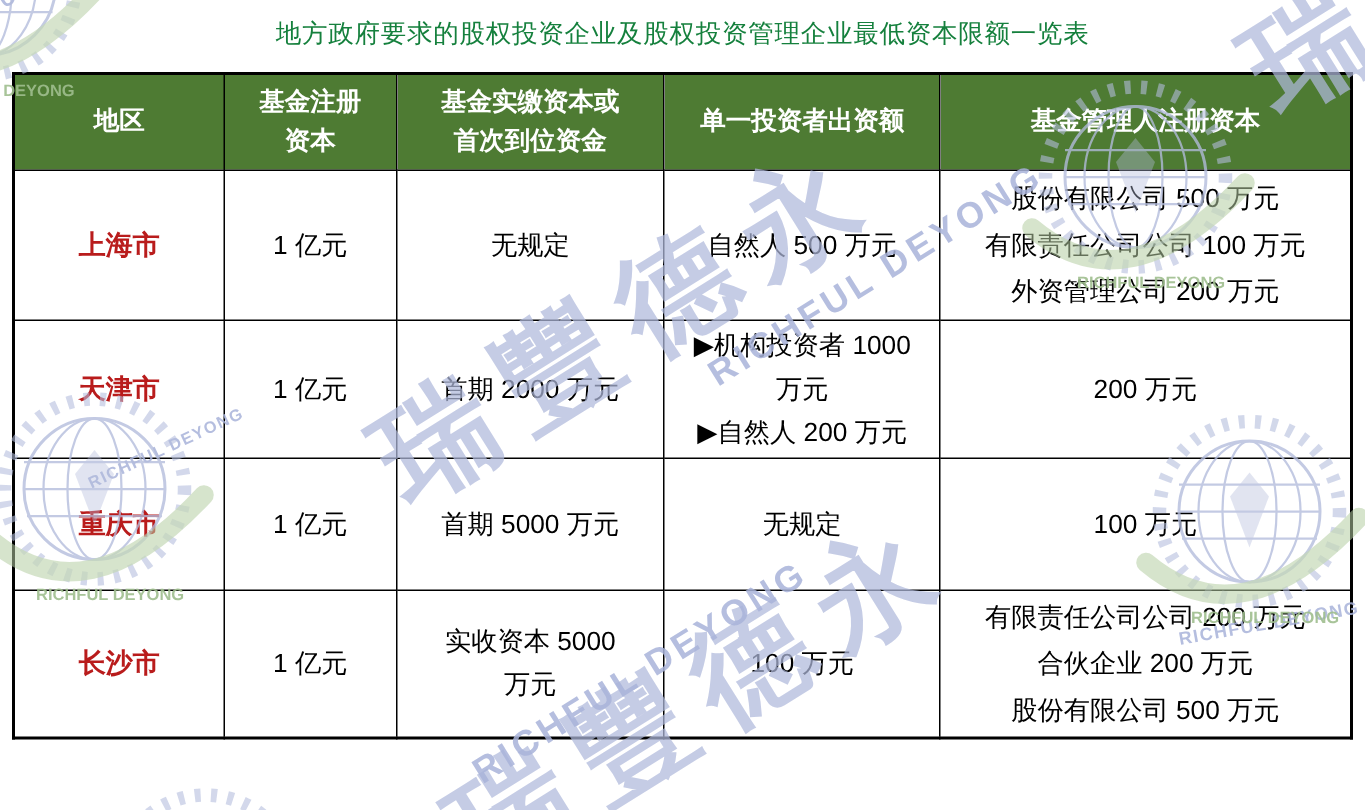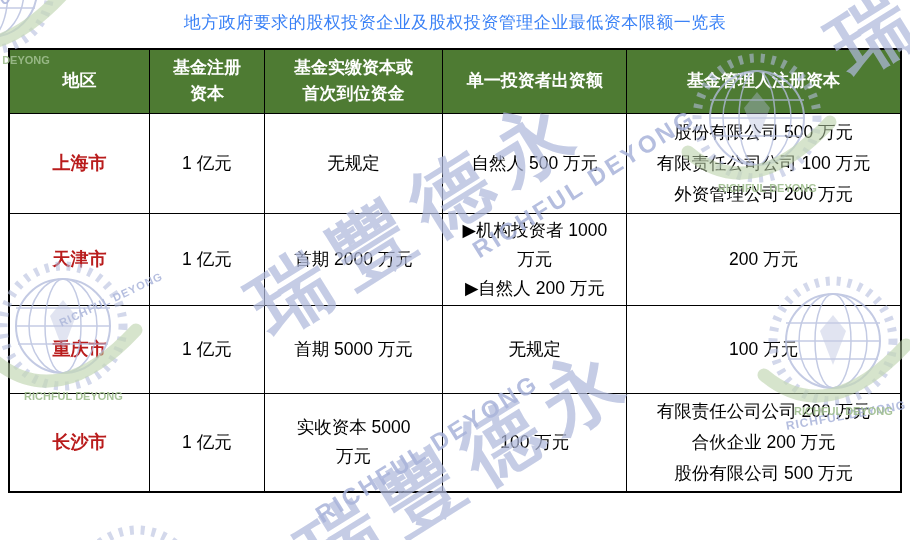--- a/index.html
+++ b/index.html
@@ -2,21 +2,21 @@
 <html><head>
 <meta charset="utf-8">
 <style>
   html,body{margin:0;padding:0;}
   body{
     width:910px;height:540px;position:relative;overflow:hidden;background:#ffffff;
     font-family:"Liberation Sans","DejaVu Sans",sans-serif;color:#000;
   }
   .title{
     position:absolute;top:11px;left:0;width:910px;text-align:center;
-    font-size:17px;color:#3b82f6;letter-spacing:.5px;z-index:2;
+    font-size:17px;color:#15803d;letter-spacing:.5px;z-index:2;
   }
   table.cap{
     position:absolute;left:8px;top:48px;z-index:1;
     border-collapse:collapse;table-layout:fixed;width:894px;
     border:2px solid #000;
   }
   table.cap th,table.cap td{
     border:1px solid #000;vertical-align:middle;white-space:pre-line;
     padding:2px 6px;overflow:hidden;
   }

